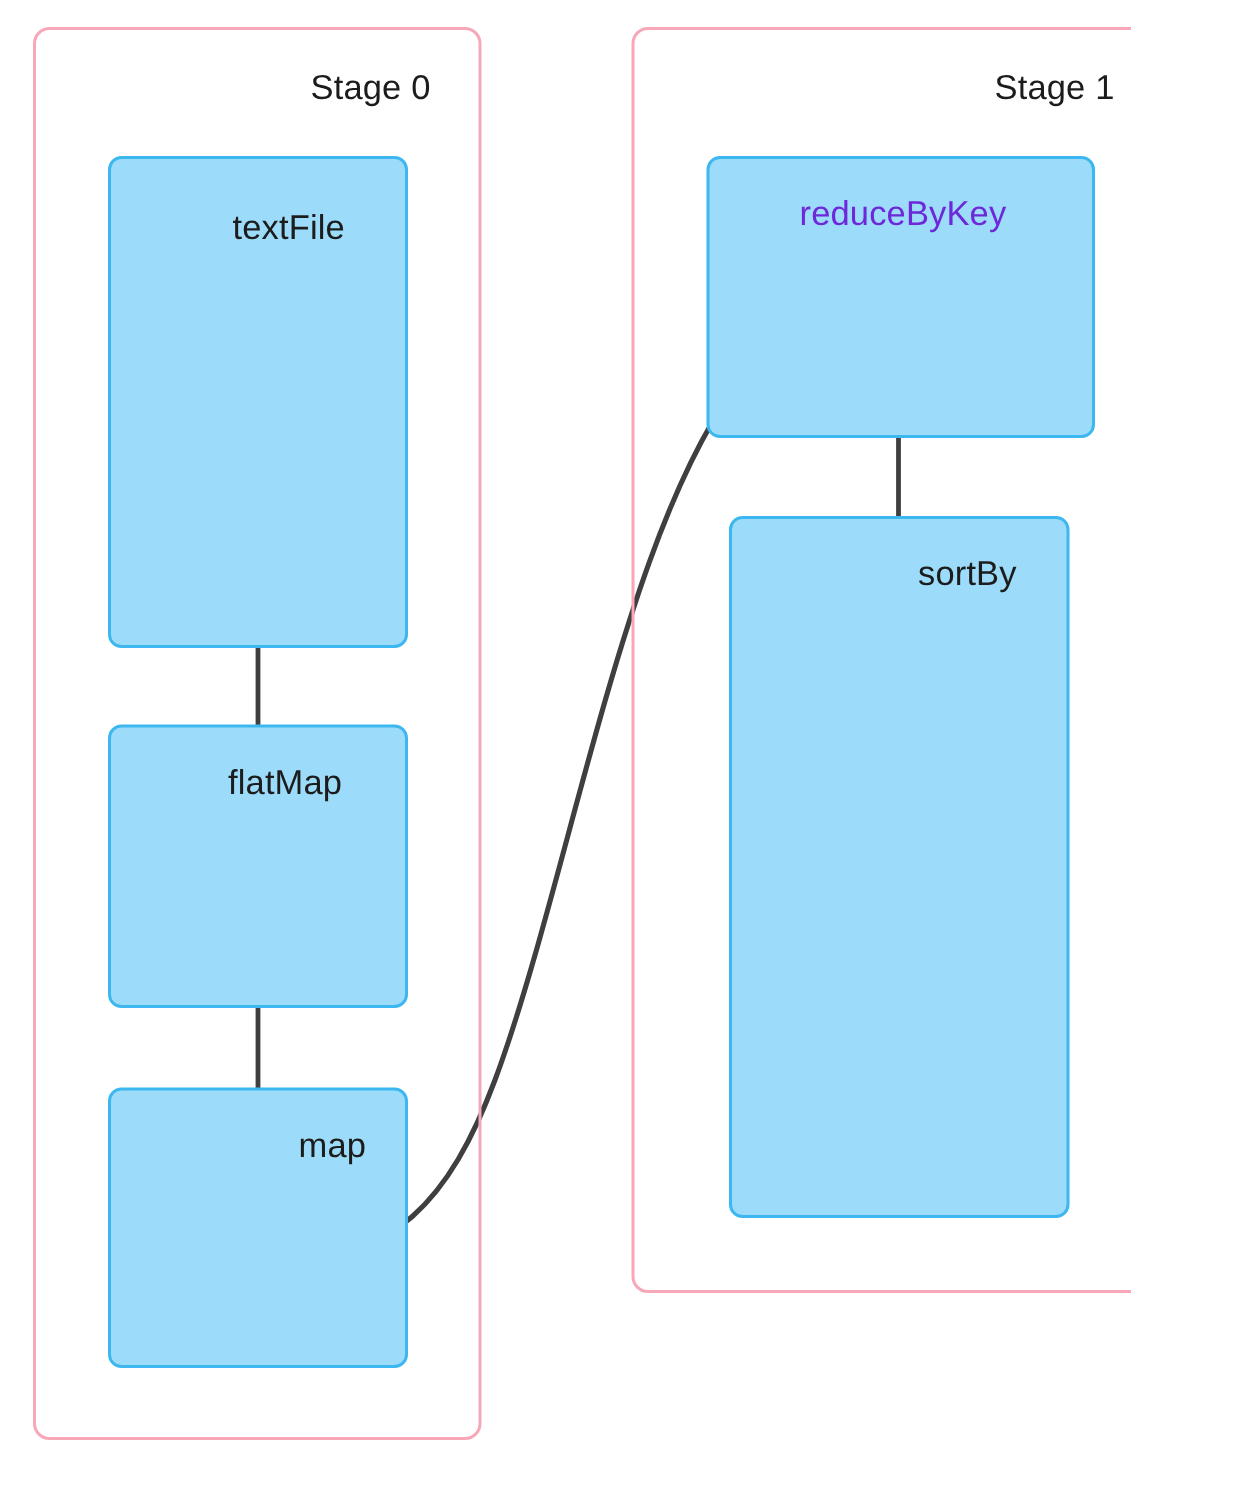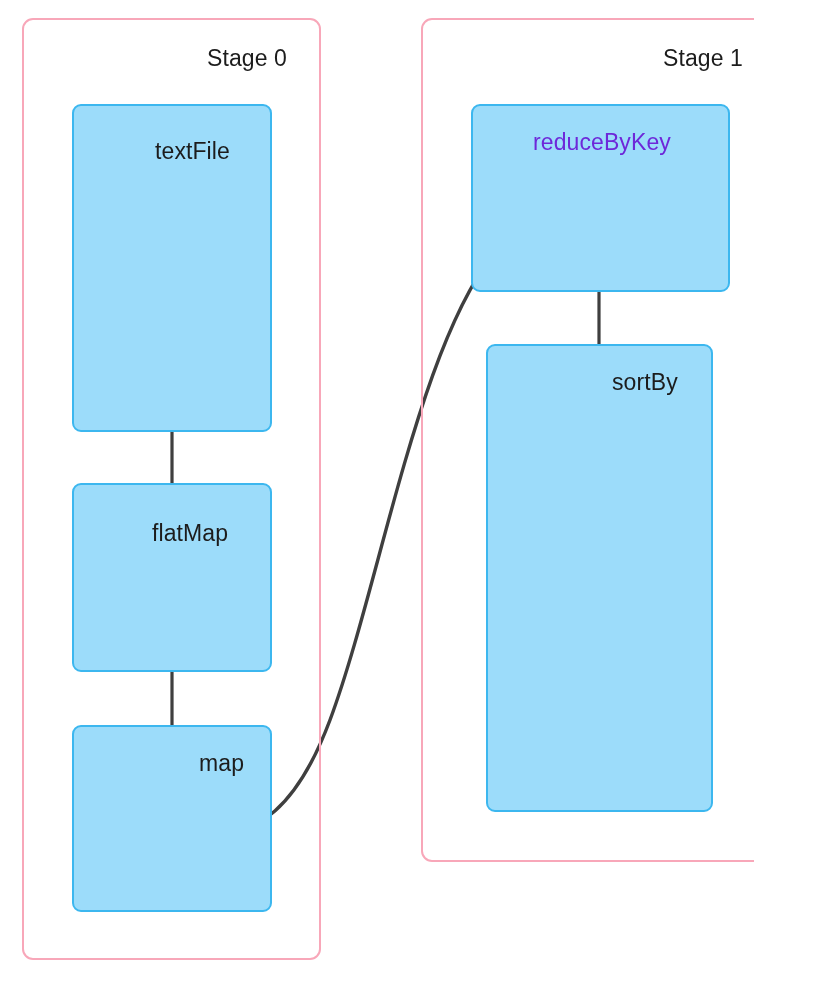--- a/index.html
+++ b/index.html
@@ -87,21 +87,21 @@
         <circle cx="599" cy="741" r="11" fill="#3f3f3f"></circle>
       </g>
   </svg>
 
   <div id="stage-layer">
       <div class="stage-cluster" style="left: 22px; top: 18px; width: 299px; height: 942px; border-color: rgb(248, 167, 185);"></div>
       <div class="stage-label" style="left: 207px; top: 45px; color: rgb(28, 28, 28);">Stage 0</div>
       <div class="rdd-node" style="left: 72px; top: 104px; width: 200px; height: 328px; background: rgb(156, 220, 250); border-color: rgb(60, 183, 239);"></div>
       <div class="rdd-label" style="left: 155px; top: 138px; color: rgb(28, 28, 28);">textFile</div>
       <div class="rdd-node" style="left: 72px; top: 483px; width: 200px; height: 189px; background: rgb(156, 220, 250); border-color: rgb(60, 183, 239);"></div>
-      <div class="rdd-label" style="left: 152px; top: 508px; color: rgb(28, 28, 28); margin-top: 12px;">flatMap</div>
+      <div class="rdd-label" style="left: 152px; top: 508px; color: rgb(28, 28, 28);">flatMap</div>
       <div class="rdd-node" style="left: 72px; top: 725px; width: 200px; height: 187px; background: rgb(156, 220, 250); border-color: rgb(60, 183, 239);"></div>
       <div class="rdd-label" style="left: 199px; top: 750px; color: rgb(28, 28, 28); text-align: right;">map</div>
       <div class="stage-cluster" style="left: 421px; top: 18px; width: 357px; height: 844px; border-color: rgb(248, 167, 185);"></div>
       <div class="stage-label" style="left: 663px; top: 45px; color: rgb(28, 28, 28);">Stage 1</div>
       <div class="rdd-node" style="left: 471px; top: 104px; width: 259px; height: 188px; background: rgb(156, 220, 250); border-color: rgb(60, 183, 239);"></div>
       <div class="rdd-label" style="left: 533px; top: 129px; color: #6d28d9;">reduceByKey</div>
       <div class="rdd-node" style="left: 486px; top: 344px; width: 227px; height: 468px; background: rgb(156, 220, 250); border-color: rgb(60, 183, 239);"></div>
       <div class="rdd-label" style="left: 612px; top: 369px; color: rgb(28, 28, 28);">sortBy</div>
     </div>
 

